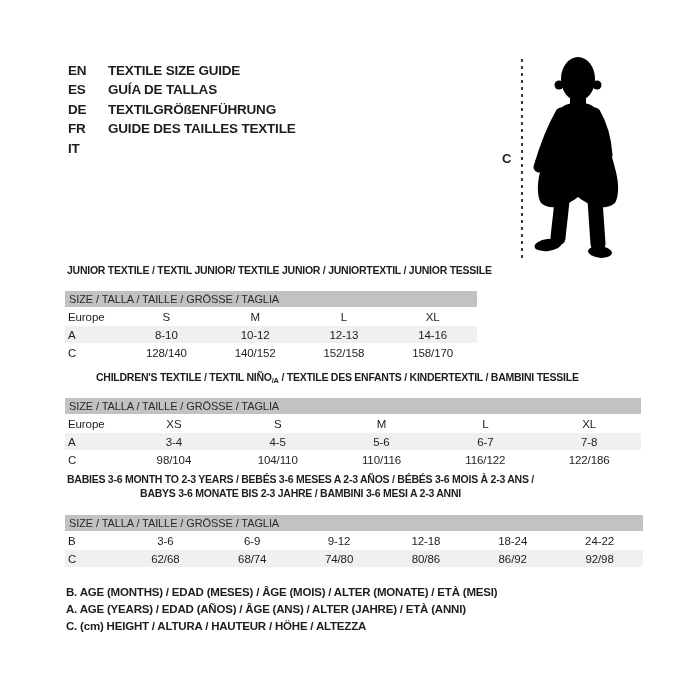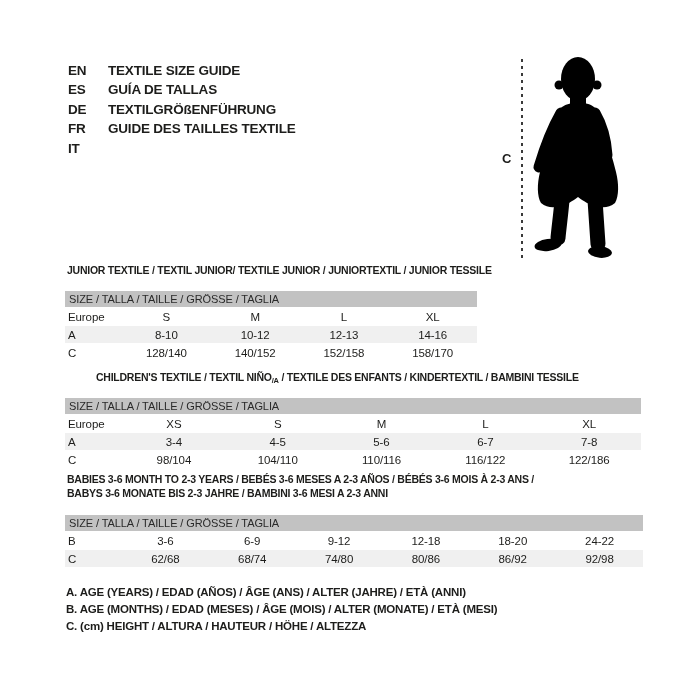--- a/index.html
+++ b/index.html
@@ -32,21 +32,21 @@
   .size-table td { padding:1px; height:15px; text-align:center; vertical-align:middle; overflow:hidden; }
   .size-table td.lbl { text-align:left; padding-left:3px; }
   .size-table tr.bar td { background:#c2c2c2; text-align:left; padding-left:4px; height:14px; font-size:11px; color:#2a2a2a; }
   .size-table tr.stripe td { background:#f0f0f0; }
   col.c-lbl { width:57px; }
   .t1 { left:65px; top:290px; width:412px; }
   .t2 { left:65px; top:397px; width:576px; }
   .t3 { left:65px; top:514px; width:578px; }
   .title1 { left:67px; top:263px; }
   .title2 { left:67px; top:370px;margin-left:29px; }
-  .title3 { left:67px; top:472px; }
+  .title3 { left:67px; top:472px;text-align:center; }
 
   
   .footnotes { position:absolute; left:66px; top:584px; }
   .footnote-line { font-weight:bold; font-size:11.5px; line-height:17.2px; letter-spacing:-0.2px; white-space:nowrap; }
 </style>
 </head>
 <body>
 
 <div class="canvas">
 
@@ -191,34 +191,34 @@
     <tbody>
       <tr class="bar">
         <td colspan="7">SIZE / TALLA / TAILLE / GRÖSSE / TAGLIA</td>
       </tr>
       <tr>
         <td class="lbl">B</td>
         <td>3-6</td>
         <td>6-9</td>
         <td>9-12</td>
         <td>12-18</td>
-        <td>18-20</td>
+        <td>18-24</td>
         <td>24-22</td>
       </tr>
       <tr class="stripe">
         <td class="lbl">C</td>
         <td>62/68</td>
         <td>68/74</td>
         <td>74/80</td>
         <td>80/86</td>
         <td>86/92</td>
         <td>92/98</td>
       </tr>
     </tbody>
   </table>
 
   <div class="footnotes">
+    <div class="footnote-line">B. AGE (MONTHS) / EDAD (MESES) / ÂGE (MOIS) / ALTER (MONATE) / ETÀ (MESI)</div>
     <div class="footnote-line">A. AGE (YEARS) / EDAD (AÑOS) / ÂGE (ANS) / ALTER (JAHRE) / ETÀ (ANNI)</div>
-    <div class="footnote-line">B. AGE (MONTHS) / EDAD (MESES) / ÂGE (MOIS) / ALTER (MONATE) / ETÀ (MESI)</div>
     <div class="footnote-line">C. (cm) HEIGHT / ALTURA / HAUTEUR / HÖHE / ALTEZZA</div>
   </div>
 
 </div>
 
 </body></html>

